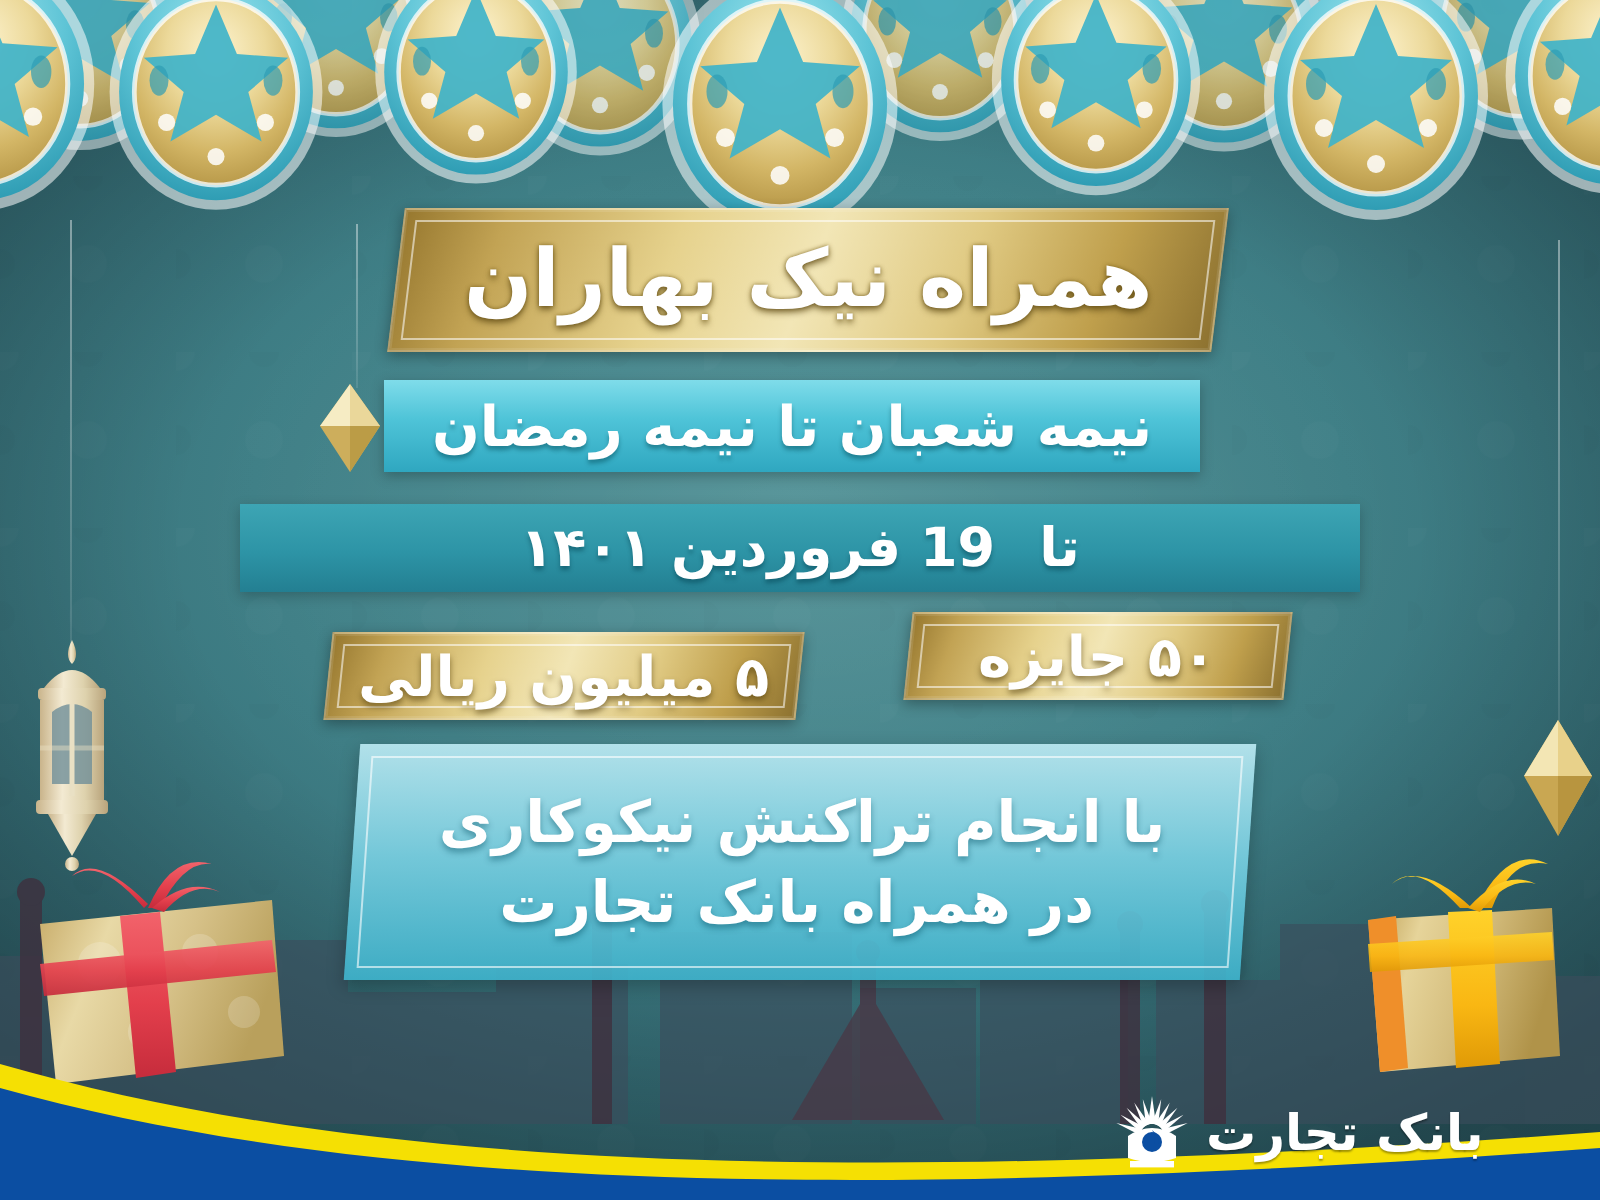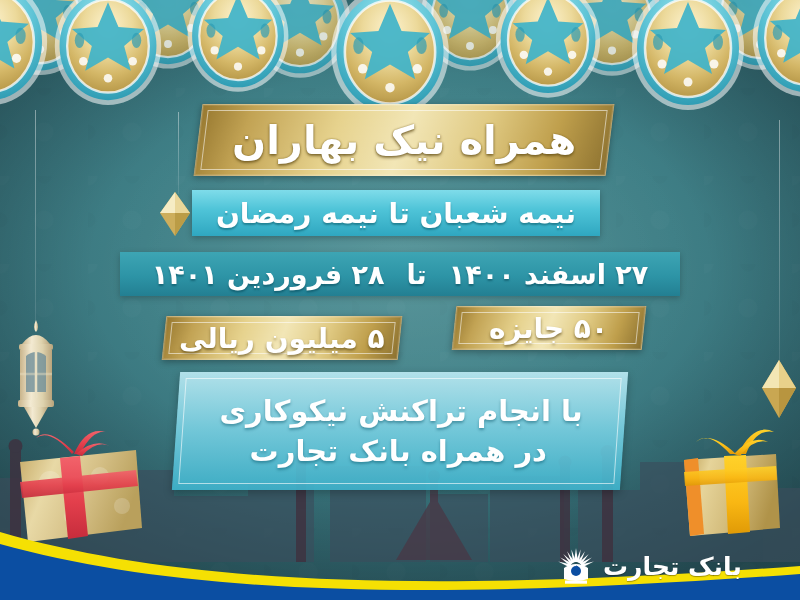--- a/index.html
+++ b/index.html
@@ -362,23 +362,22 @@
     <svg width="30" height="44" viewBox="0 0 30 44">
       <path d="M15,0 L30,21 L15,44 L0,21 Z" fill="#cdae5c"></path>
       <path d="M15,0 L30,21 L15,21 Z" fill="#ead79a"></path>
       <path d="M15,0 L0,21 L15,21 Z" fill="#f6ecc4"></path>
       <path d="M15,21 L30,21 L15,44 Z" fill="#bb9c46"></path>
     </svg>
   </div>
 
   <div class="banner teal-band band-2">
     <span class="band-text">
-      <span>۲۷ اسفند ۱۴۰۰</span>
       <span>تا</span>
-      <span>۲۸ فروردین ۱۴۰۱</span>
+      <span>19 فروردین ۱۴۰۱</span>
     </span>
   </div>
 
   <div class="banner gold-plate prize-a">
     <span class="inner-rule"></span>
     <span class="prize-text">۵۰ جایزه</span>
   </div>
 
   <div class="banner gold-plate prize-b">
     <span class="inner-rule"></span>

